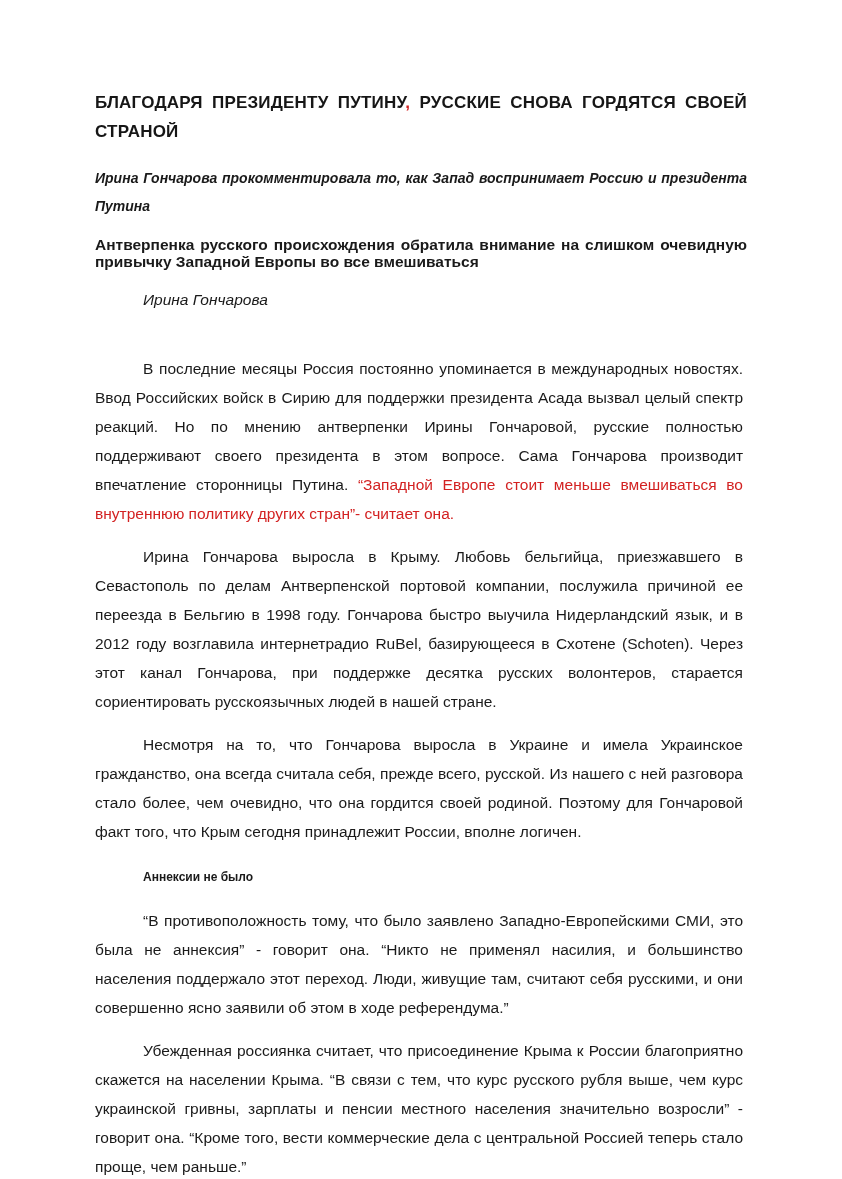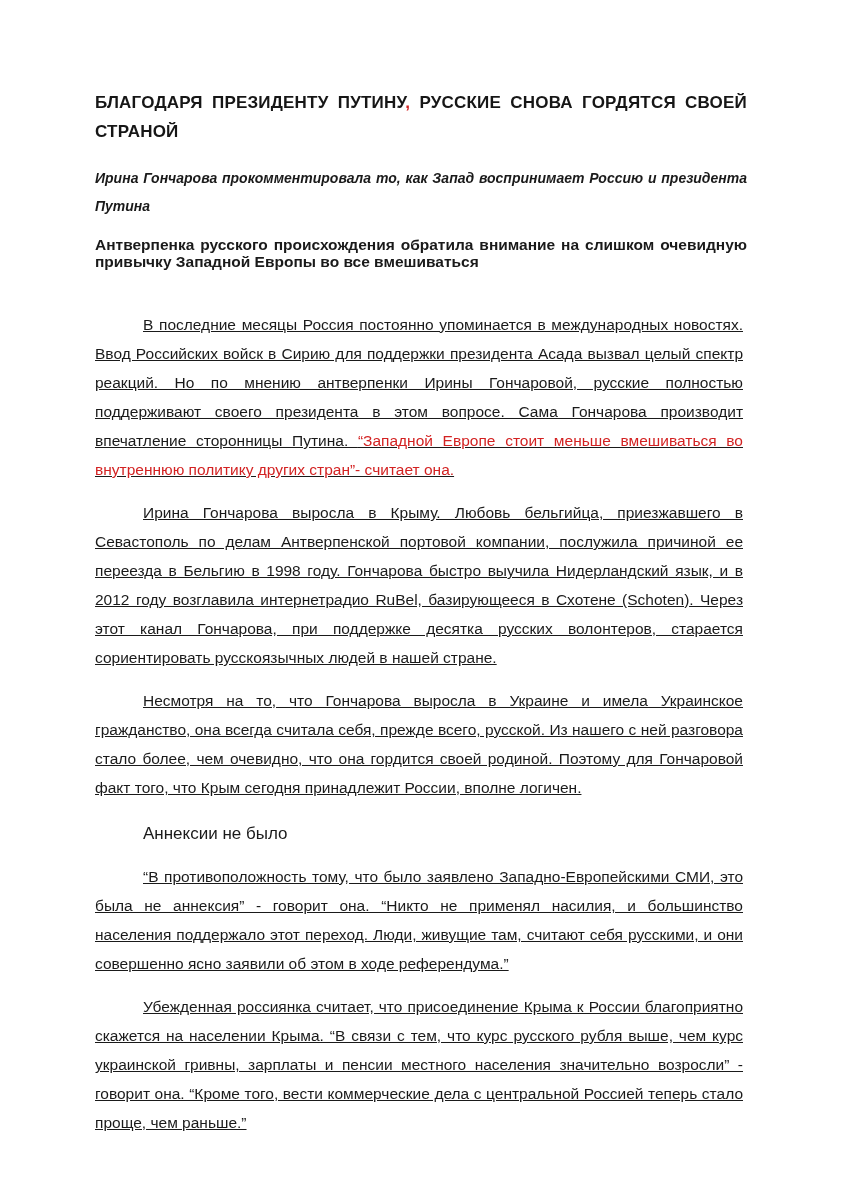--- a/index.html
+++ b/index.html
@@ -54,44 +54,44 @@
       font-style: italic;
       line-height: 28px;
       margin: 0 0 0 48px;
     }
     p.body {
       font-size: 15.5px;
       line-height: 29px;
       text-align: justify;
       text-indent: 48px;
       margin: 0 4px 14px 0;
-      text-decoration: underline;
     }
     .first-body {
       margin-top: 40px !important;
     }
     .subheading {
-      font-size: 17px;
-      font-weight: normal;
+      font-size: 12px;
+      font-weight: bold;
       line-height: 29px;
       margin: 17px 0 14px 48px;
     }
   </style>
 </head>
 <body>
 
 <div class="page">
 
   <h1 class="title"><span>БЛАГОДАРЯ ПРЕЗИДЕНТУ ПУТИНУ</span><span style="color: rgb(211, 34, 34);">,</span><span> РУССКИЕ СНОВА ГОРДЯТСЯ СВОЕЙ СТРАНОЙ</span></h1>
 
   <p class="byline">Ирина Гончарова прокомментировала то, как Запад воспринимает Россию и президента Путина</p>
 
   <p class="lead">Антверпенка русского происхождения обратила внимание на слишком очевидную привычку Западной Европы во все вмешиваться</p>
 
 
+  <p class="quote-author">Ирина Гончарова</p>
 
   <p class="body first-body"><span>В последние месяцы Россия постоянно упоминается в международных новостях. Ввод Российских  войск в Сирию для поддержки президента Асада вызвал целый спектр реакций. Но по мнению антверпенки Ирины Гончаровой, русские полностью поддерживают своего президента в этом вопросе. Сама Гончарова производит впечатление сторонницы Путина. </span><span style="color: rgb(211, 34, 34);">“Западной Европе стоит меньше вмешиваться во внутреннюю политику других стран”- считает она.</span></p>
 
   <p class="body">Ирина Гончарова выросла в Крыму. Любовь бельгийца, приезжавшего в Севастополь по делам Антверпенской портовой компании, послужила причиной ее переезда в Бельгию в  1998 году. Гончарова быстро выучила Нидерландский язык, и в 2012 году возглавила интернетрадио RuBel, базирующееся в Схотене (Schoten). Через этот канал Гончарова, при поддержке десятка русских волонтеров, старается сориентировать русскоязычных людей в нашей стране.</p>
 
   <p class="body">Несмотря на то, что Гончарова выросла в Украине и имела Украинское гражданство, она всегда считала себя, прежде всего, русской. Из нашего с ней разговора стало более, чем очевидно, что она гордится своей родиной. Поэтому для Гончаровой факт того, что Крым сегодня принадлежит России, вполне логичен.</p>
 
   <h2 class="subheading">Аннексии не было</h2>
 
   <p class="body">“В противоположность тому, что было заявлено Западно-Европейскими СМИ, это была не аннексия” - говорит она. “Никто не применял насилия, и большинство населения поддержало этот переход.  Люди, живущие там, считают себя русскими, и они совершенно ясно заявили об этом в ходе референдума.”</p>

